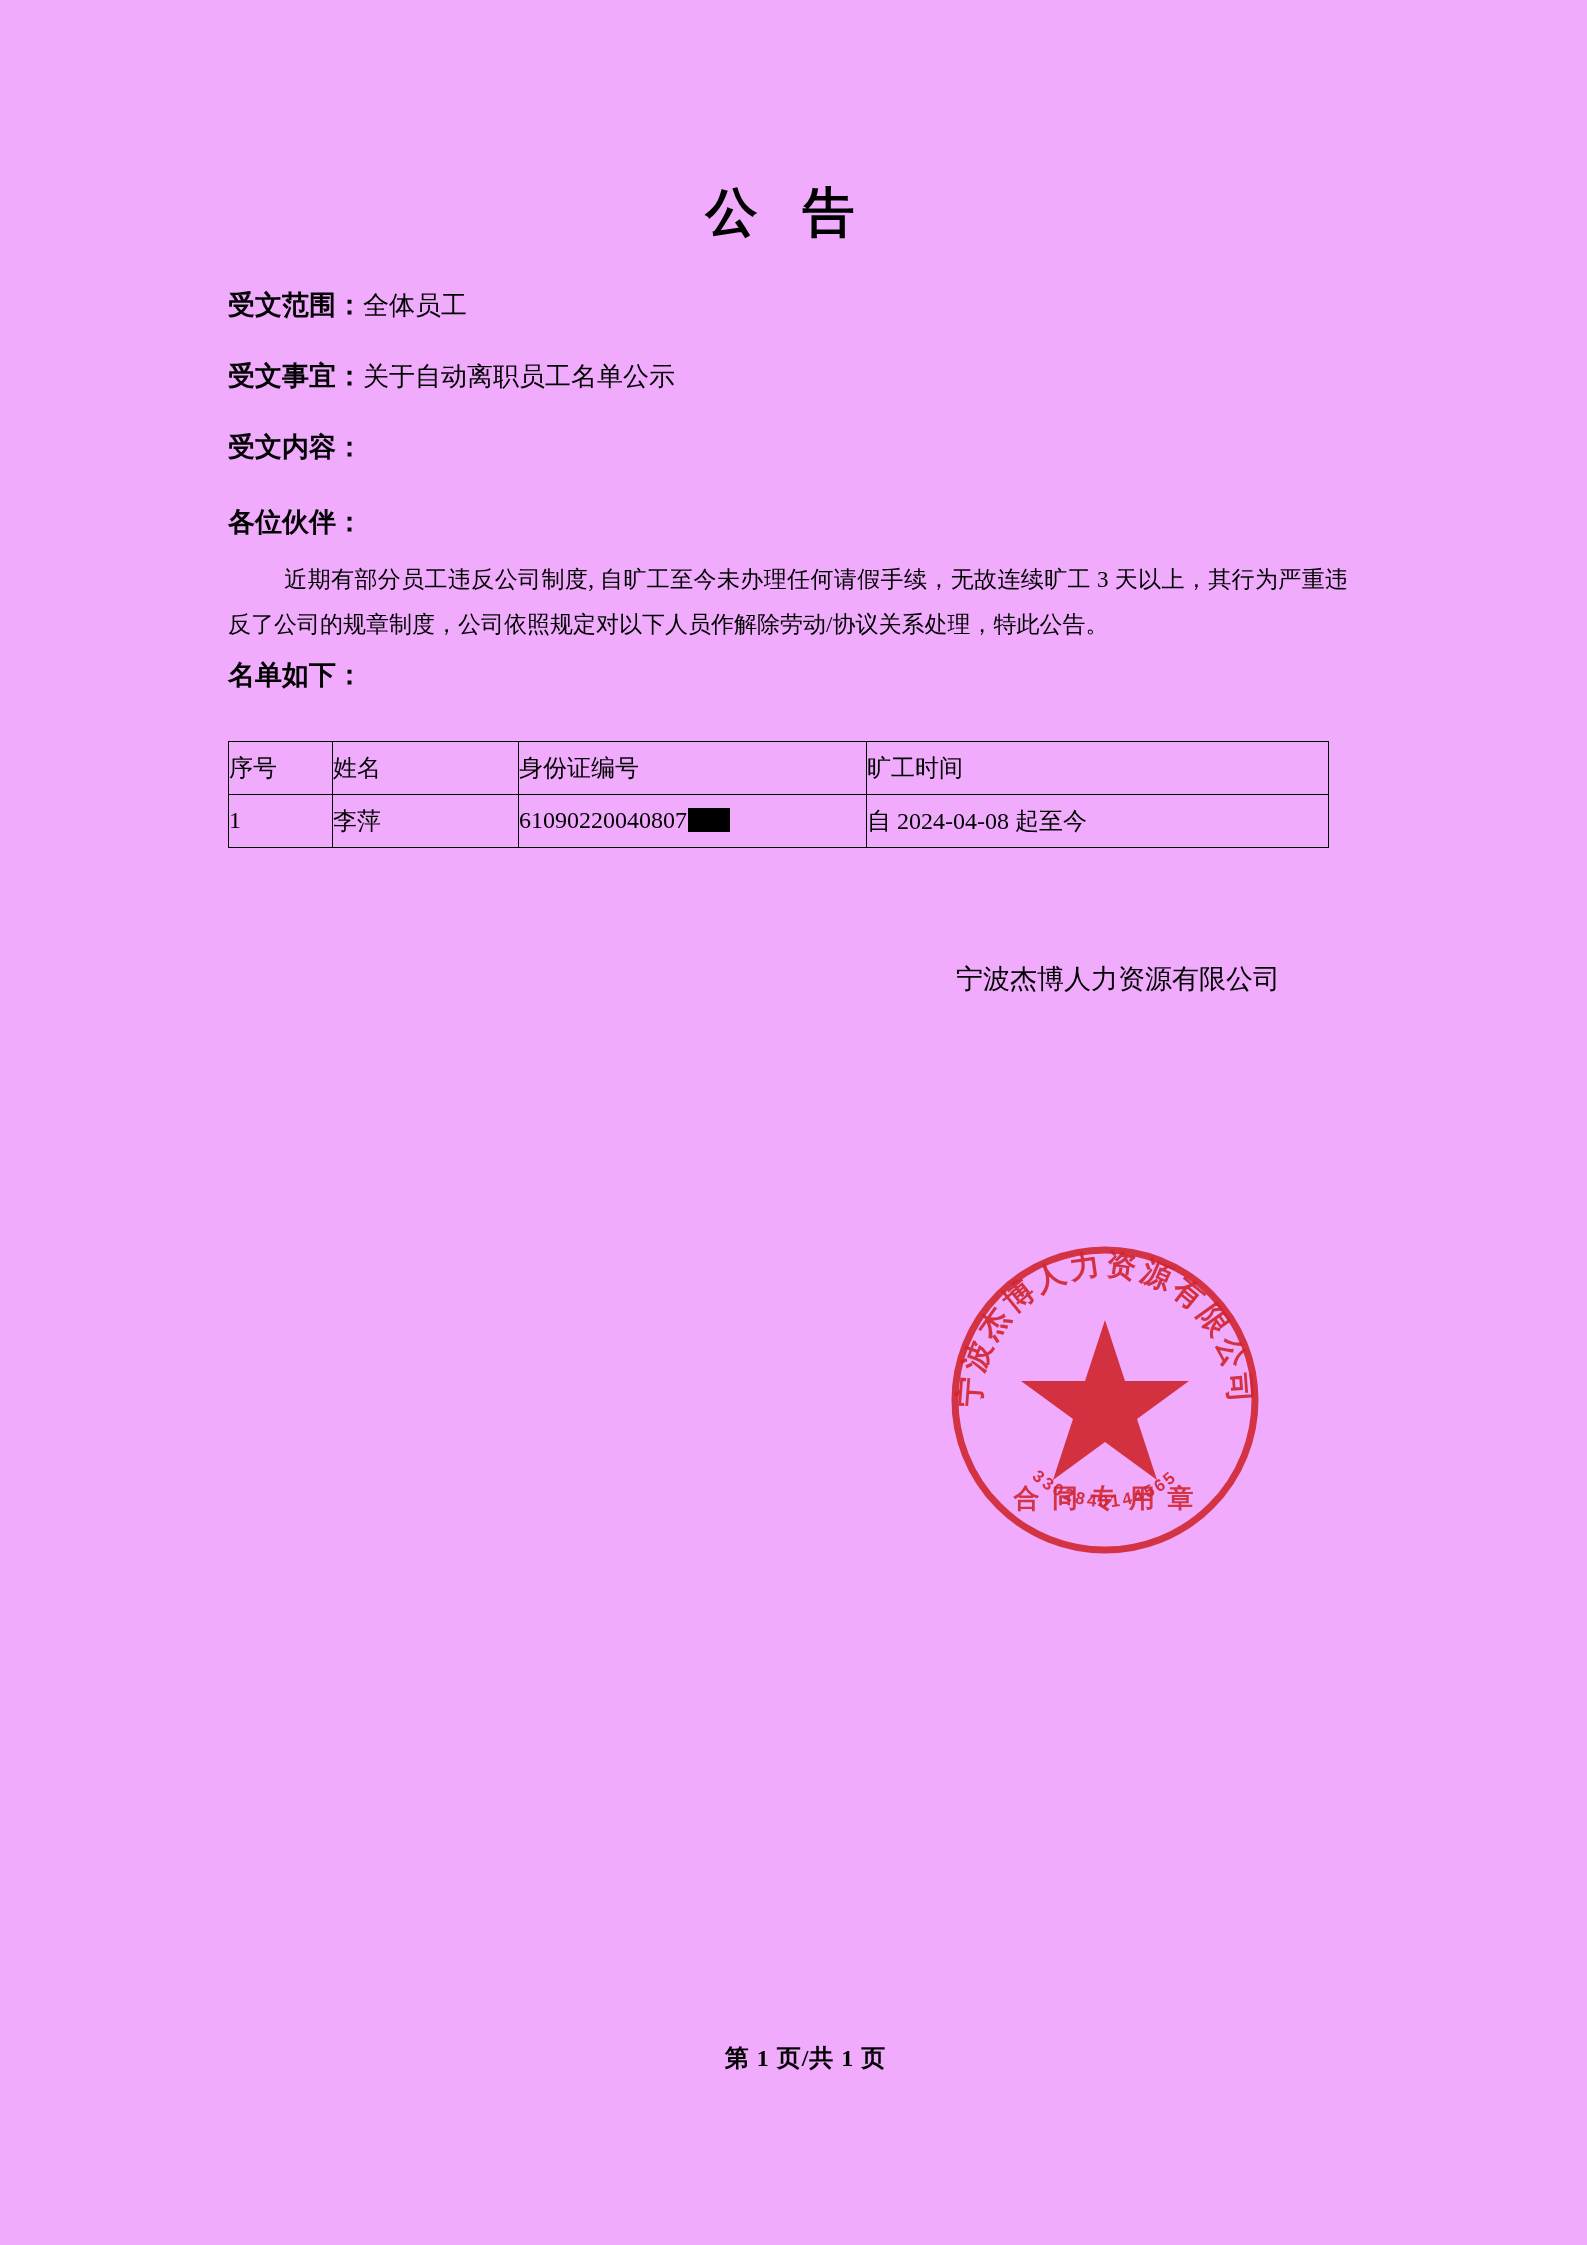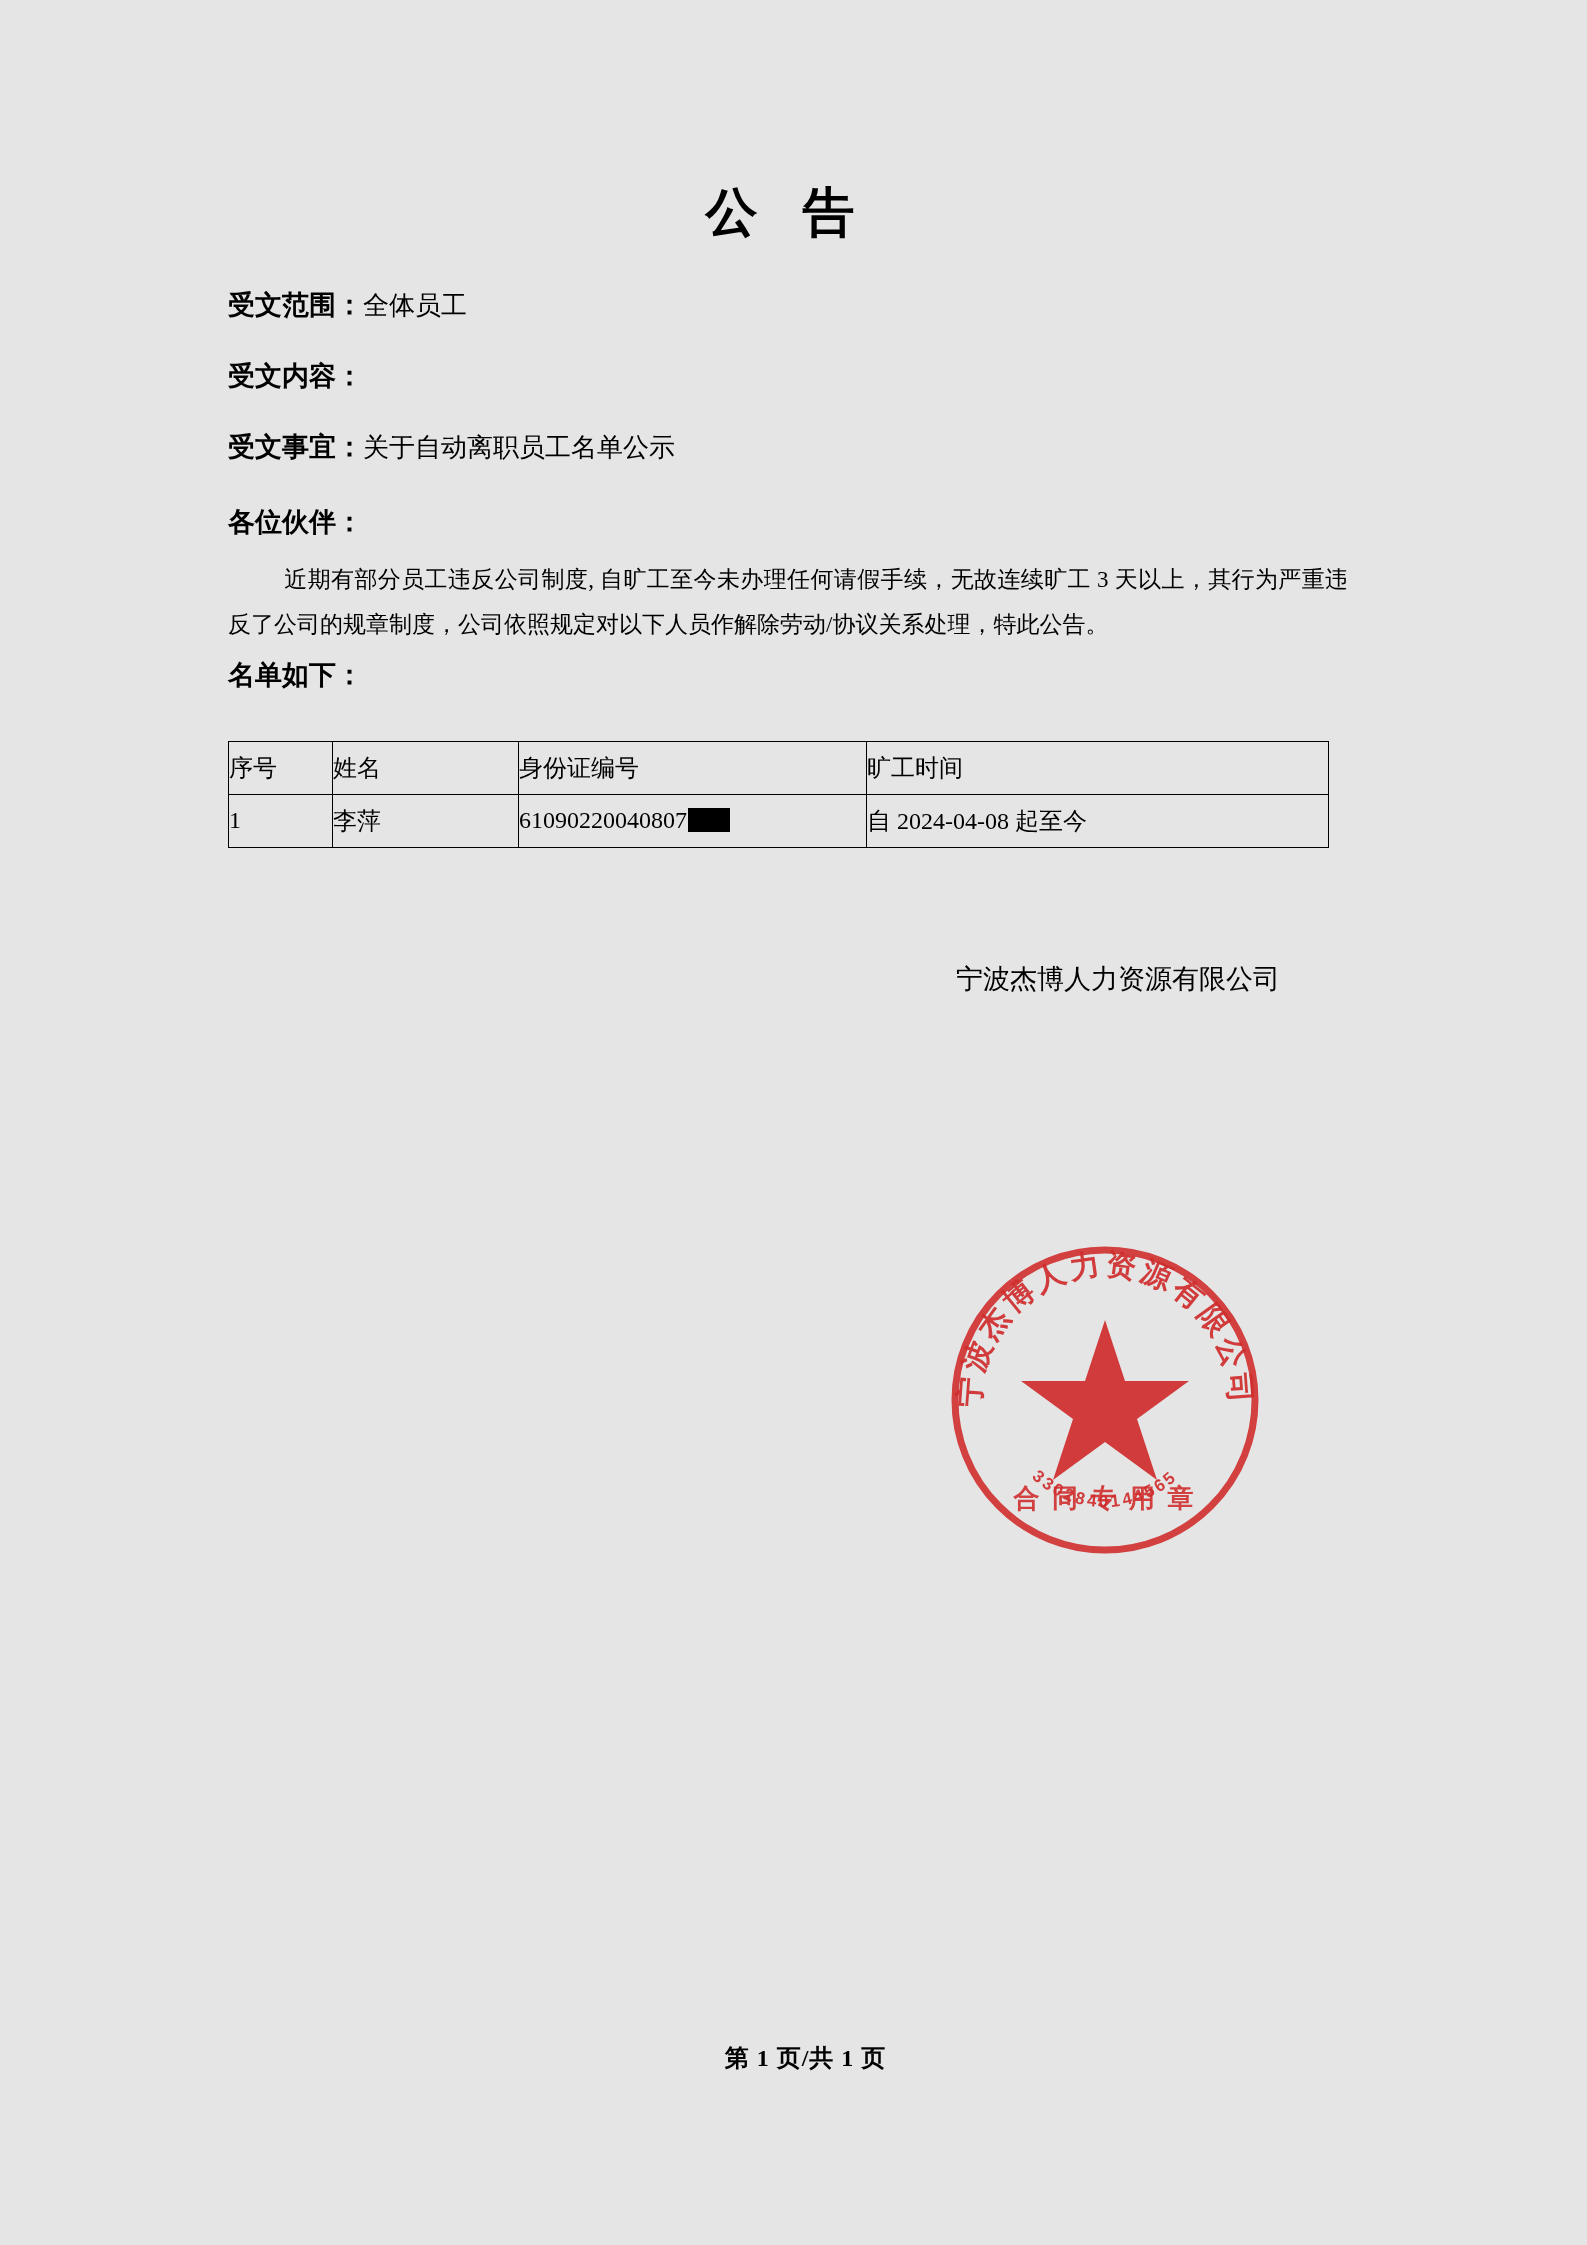--- a/index.html
+++ b/index.html
@@ -13,21 +13,21 @@
     position: relative;
     font-family: "Liberation Serif", "DejaVu Serif", serif;
     color: #000000;
     overflow: hidden;
   }
   .page {
     position: absolute;
     left: 0; top: 0;
     width: 1587px;
     height: 2245px;
-    background: #e5e5e5;
+    background: #f0abfc;
   }
   .content {
     position: absolute;
     left: 228px;
     top: 0;
     width: 1120px;
   }
   .doc-title {
     text-align: center;
     font-size: 52px;
@@ -138,26 +138,26 @@
 <div class="page">
   <div class="content">
 
     <div class="doc-title">公  告</div>
 
 
     <div class="field-row f2">
       <span class="field-label">受文范围：</span><span class="field-value">全体员工</span>
     </div>
 
+    <div class="field-row f3">
+      <span class="field-label">受文事宜：</span><span class="field-value">关于自动离职员工名单公示</span>
+    </div>
+
     <div class="field-row f4">
       <span class="field-label">受文内容：</span><span class="field-value"></span>
-    </div>
-
-    <div class="field-row f3">
-      <span class="field-label">受文事宜：</span><span class="field-value">关于自动离职员工名单公示</span>
     </div>
 
     <div class="salutation">各位伙伴：</div>
 
     <div class="para"><span class="indent"></span><span>近期有部分员工违反公司制度, 自旷工至今未办理任何请假手续，无故连续旷工 3 天以上，其行为严重违反了公司的规章制度，公司依照规定对以下人员作解除劳动/协议关系处理，特此公告。</span></div>
 
     <div class="listline">名单如下：</div>
 
     <table class="list">
       <colgroup>

